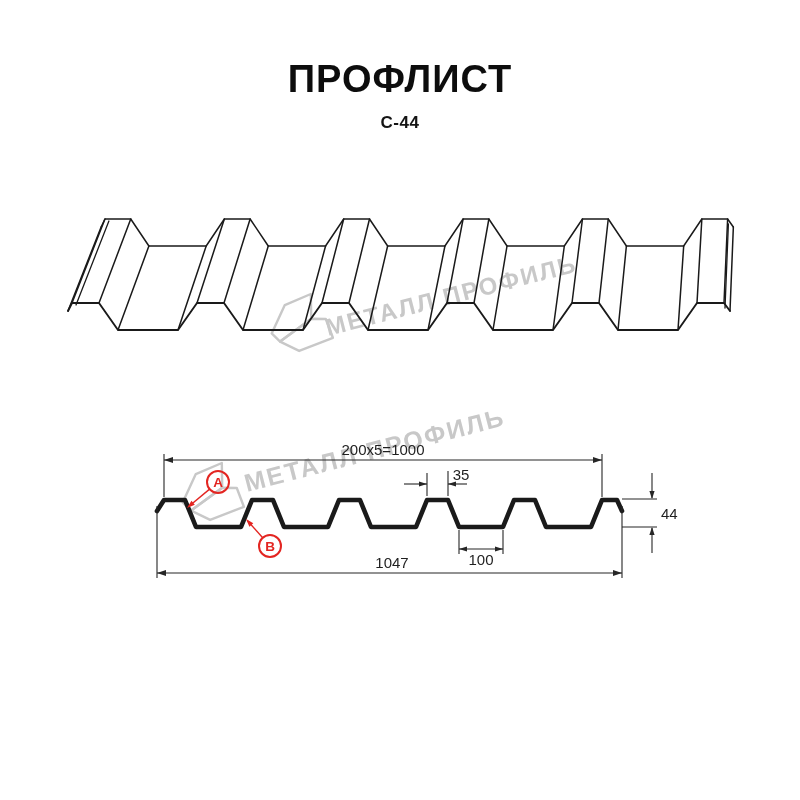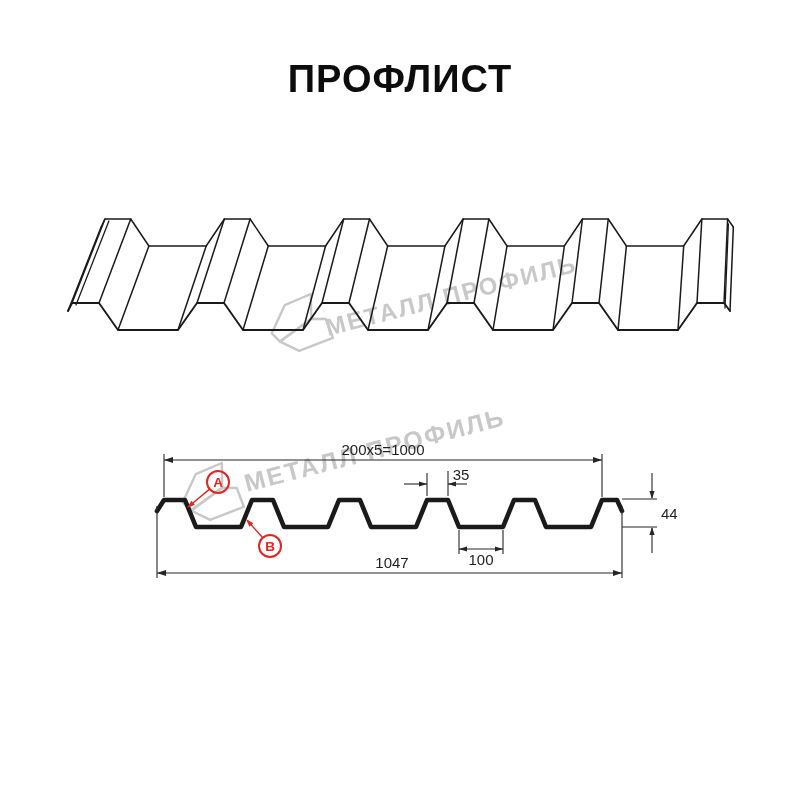--- a/index.html
+++ b/index.html
@@ -23,20 +23,21 @@
   .red-mark{stroke:var(--red);fill:none;stroke-width:2;}
   .red-lead{stroke:var(--red);stroke-width:1.4;fill:none;}
   .red-letter{font-family:"Liberation Sans",sans-serif;font-size:13.5px;font-weight:700;fill:var(--red);}
 </style>
 </head>
 <body>
 
 <div class="page">
 
   <div class="title">ПРОФЛИСТ</div>
+  <div class="subtitle">С-44</div>
 
   <svg width="800" height="800" viewBox="0 0 800 800">
 
     <g>
       <g class="wmlogo" transform="translate(262,305) rotate(-15)">
         <path d="M2,30 L22,6 L50,2 L44,26 L8,40 Z"></path>
         <path d="M8,40 L44,26 L58,30 L60,50 L24,54 Z"></path>
       </g>
       <text class="wmtext" font-size="24" transform="translate(328,336) rotate(-14.5)">МЕТАЛЛ ПРОФИЛЬ</text>
     </g>

